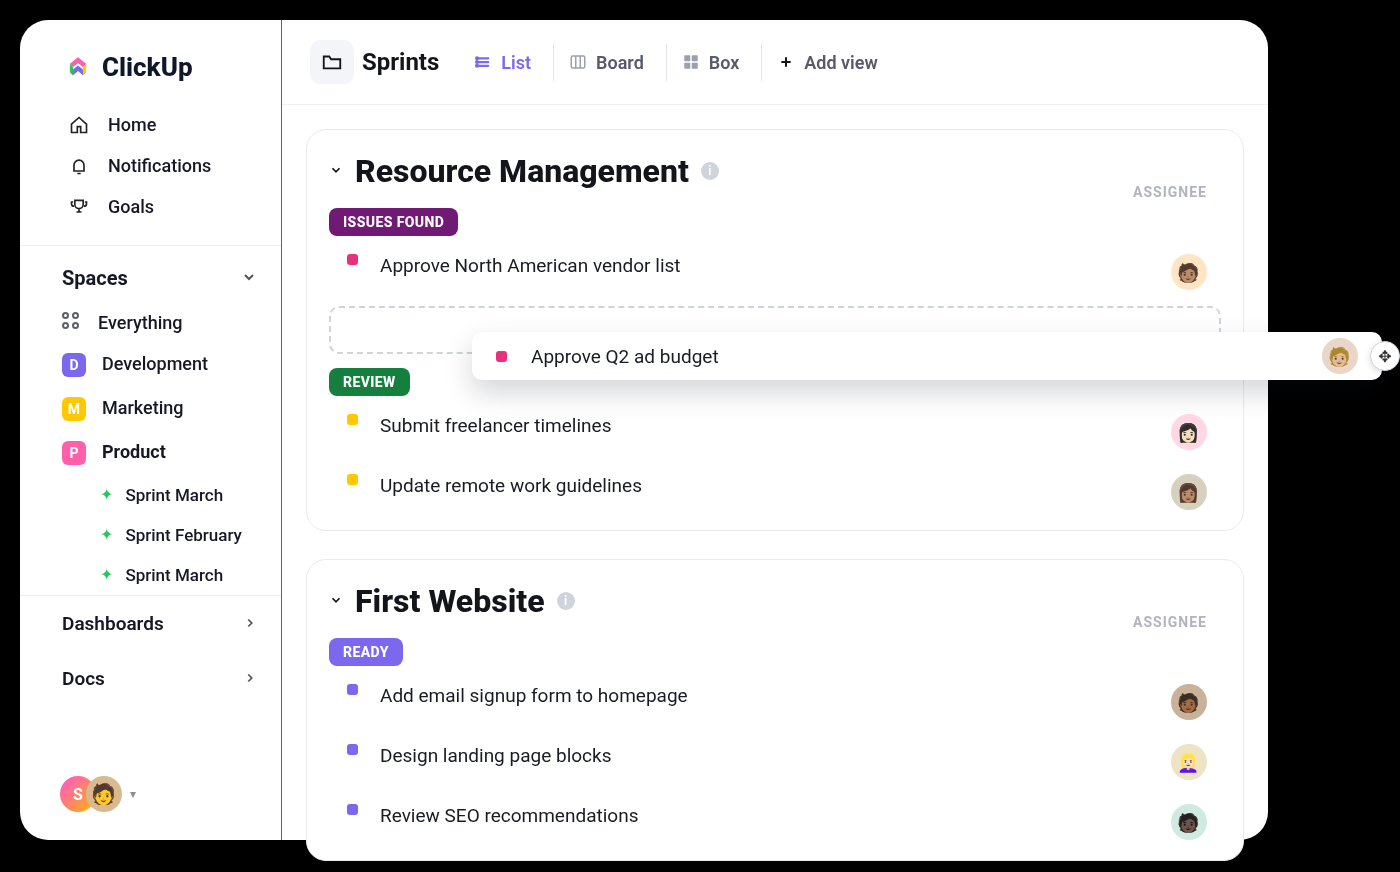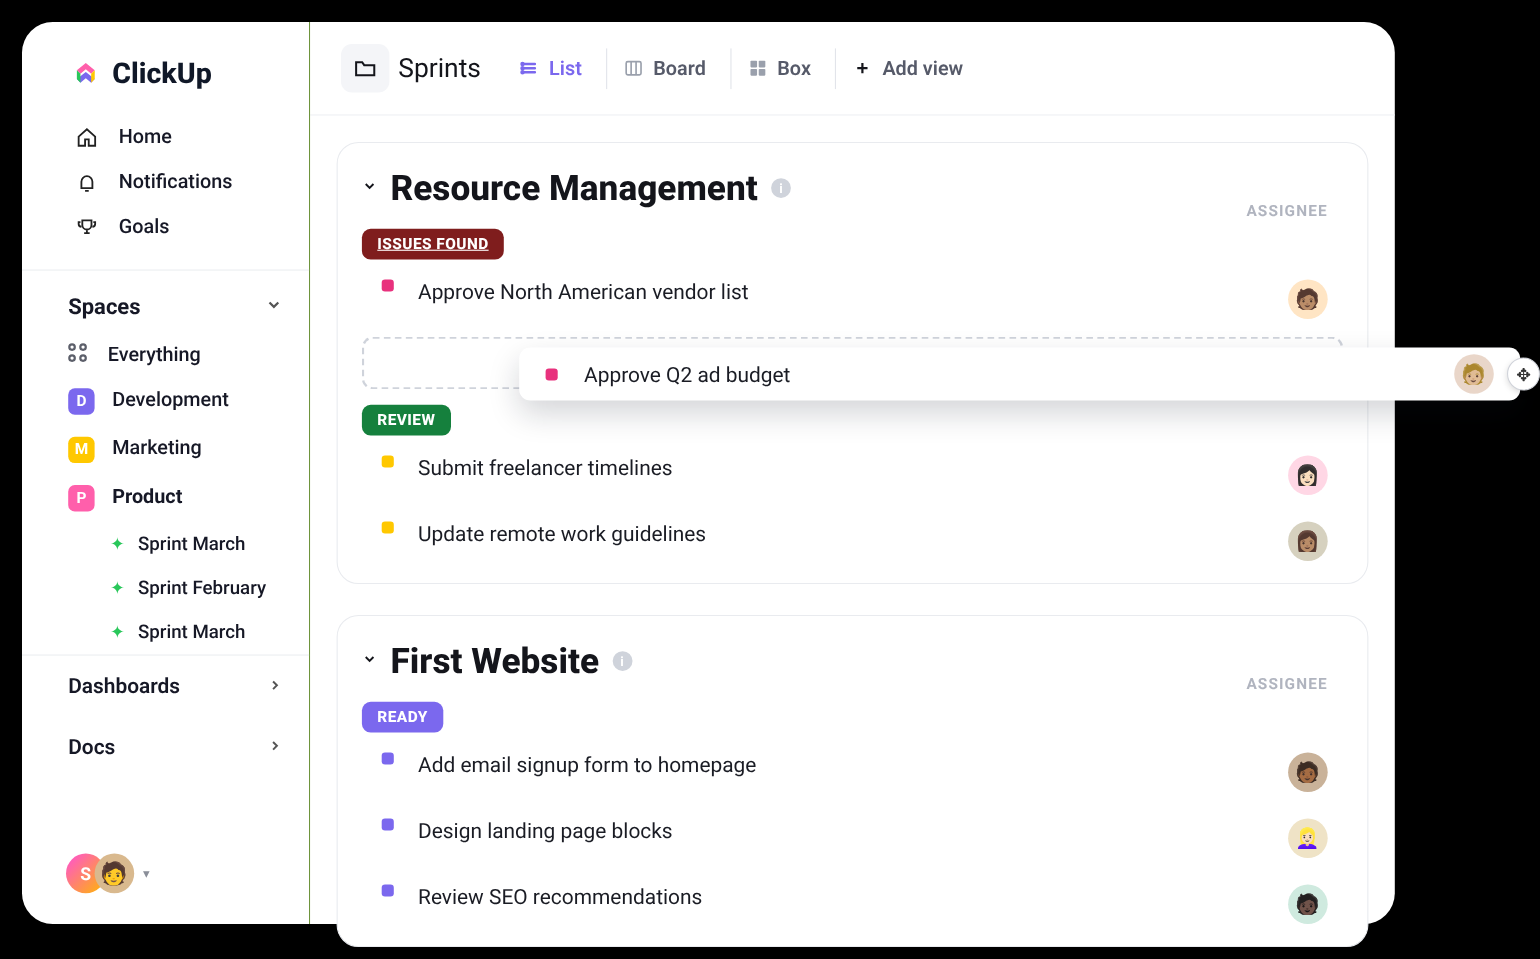--- a/index.html
+++ b/index.html
@@ -104,21 +104,21 @@
 
 .main { flex:1; display:flex; flex-direction:column; overflow:visible; border-top-right-radius:28px; border-bottom-right-radius:28px; }
 .topbar {
   display:flex; align-items:center; gap:8px;
   padding:20px 28px; border-bottom:1px solid #eef0f3;
 }
 .tb-folder {
   width:44px; height:44px; border-radius:10px; background:#f4f5f8;
   display:flex;align-items:center;justify-content:center;
 }
-.tb-title { font-size:24px; font-weight:400; color:#14151b; margin-right:12px; }
+.tb-title { font-size:24px; font-weight:700; color:#14151b; margin-right:12px; }
 .view-tab {
   display:flex; align-items:center; gap:8px;
   padding:8px 14px; font-size:18px; color:#565a69; font-weight:600;
   border-left:1px solid #e2e4ea; cursor:pointer;
 }
 .view-tab.first { border-left:none; }
 .view-tab.active { color:#7b68ee; }
 .view-tab.active .vic { color:#7b68ee; }
 .vic { width:20px; height:20px; display:flex;align-items:center;justify-content:center; color:#9aa0ac; }
 .content { padding:24px 0 24px 24px; overflow:visible; }
@@ -137,21 +137,21 @@
   width:18px; height:18px; border-radius:50%; background:#cfd3db;
   display:flex;align-items:center;justify-content:center;
   color:#fff; font-size:12px; font-weight:700;
 }
 .status-pill {
   display:inline-block; padding:6px 14px;
   border-radius:8px; color:#fff;
   font-size:14px; font-weight:800; letter-spacing:.4px;
   margin:4px 0 6px 22px;
 }
-.pill-pink { background:#7f1d1d;text-decoration:underline; }
+.pill-pink { background:#701a75; }
 .pill-yellow { background:#15803d; color:#fff; }
 .pill-purple { background:#7b68ee; }
 .assignee-lbl {
   position:absolute; right:36px; font-size:14px; font-weight:700;
   letter-spacing:1px; color:#b0b4bf;
 }
 .assignee-lbl.l1 { top:54px; }
 .assignee-lbl.l2 { top:54px; }
 .task-row {
   display:flex; 
@@ -437,20 +437,20 @@
         <div class="task-row">
           <span class="dot dot-purple"></span>
           <span class="tlabel">Review SEO recommendations</span>
           <span class="assignee av-bg6">🧑🏿</span>
         </div>
       </div>
 
     </div>
   </main>
 
-  <div class="dragging-row" style="top:296px">
+  <div class="dragging-row" style="top:312px">
     <span class="dot"></span>
     <span class="tlabel">Approve Q2 ad budget</span>
     <span class="assignee">🧑🏼</span>
     <span class="move-cursor">✥</span>
   </div>
 
 </div>
 
 </body></html>

